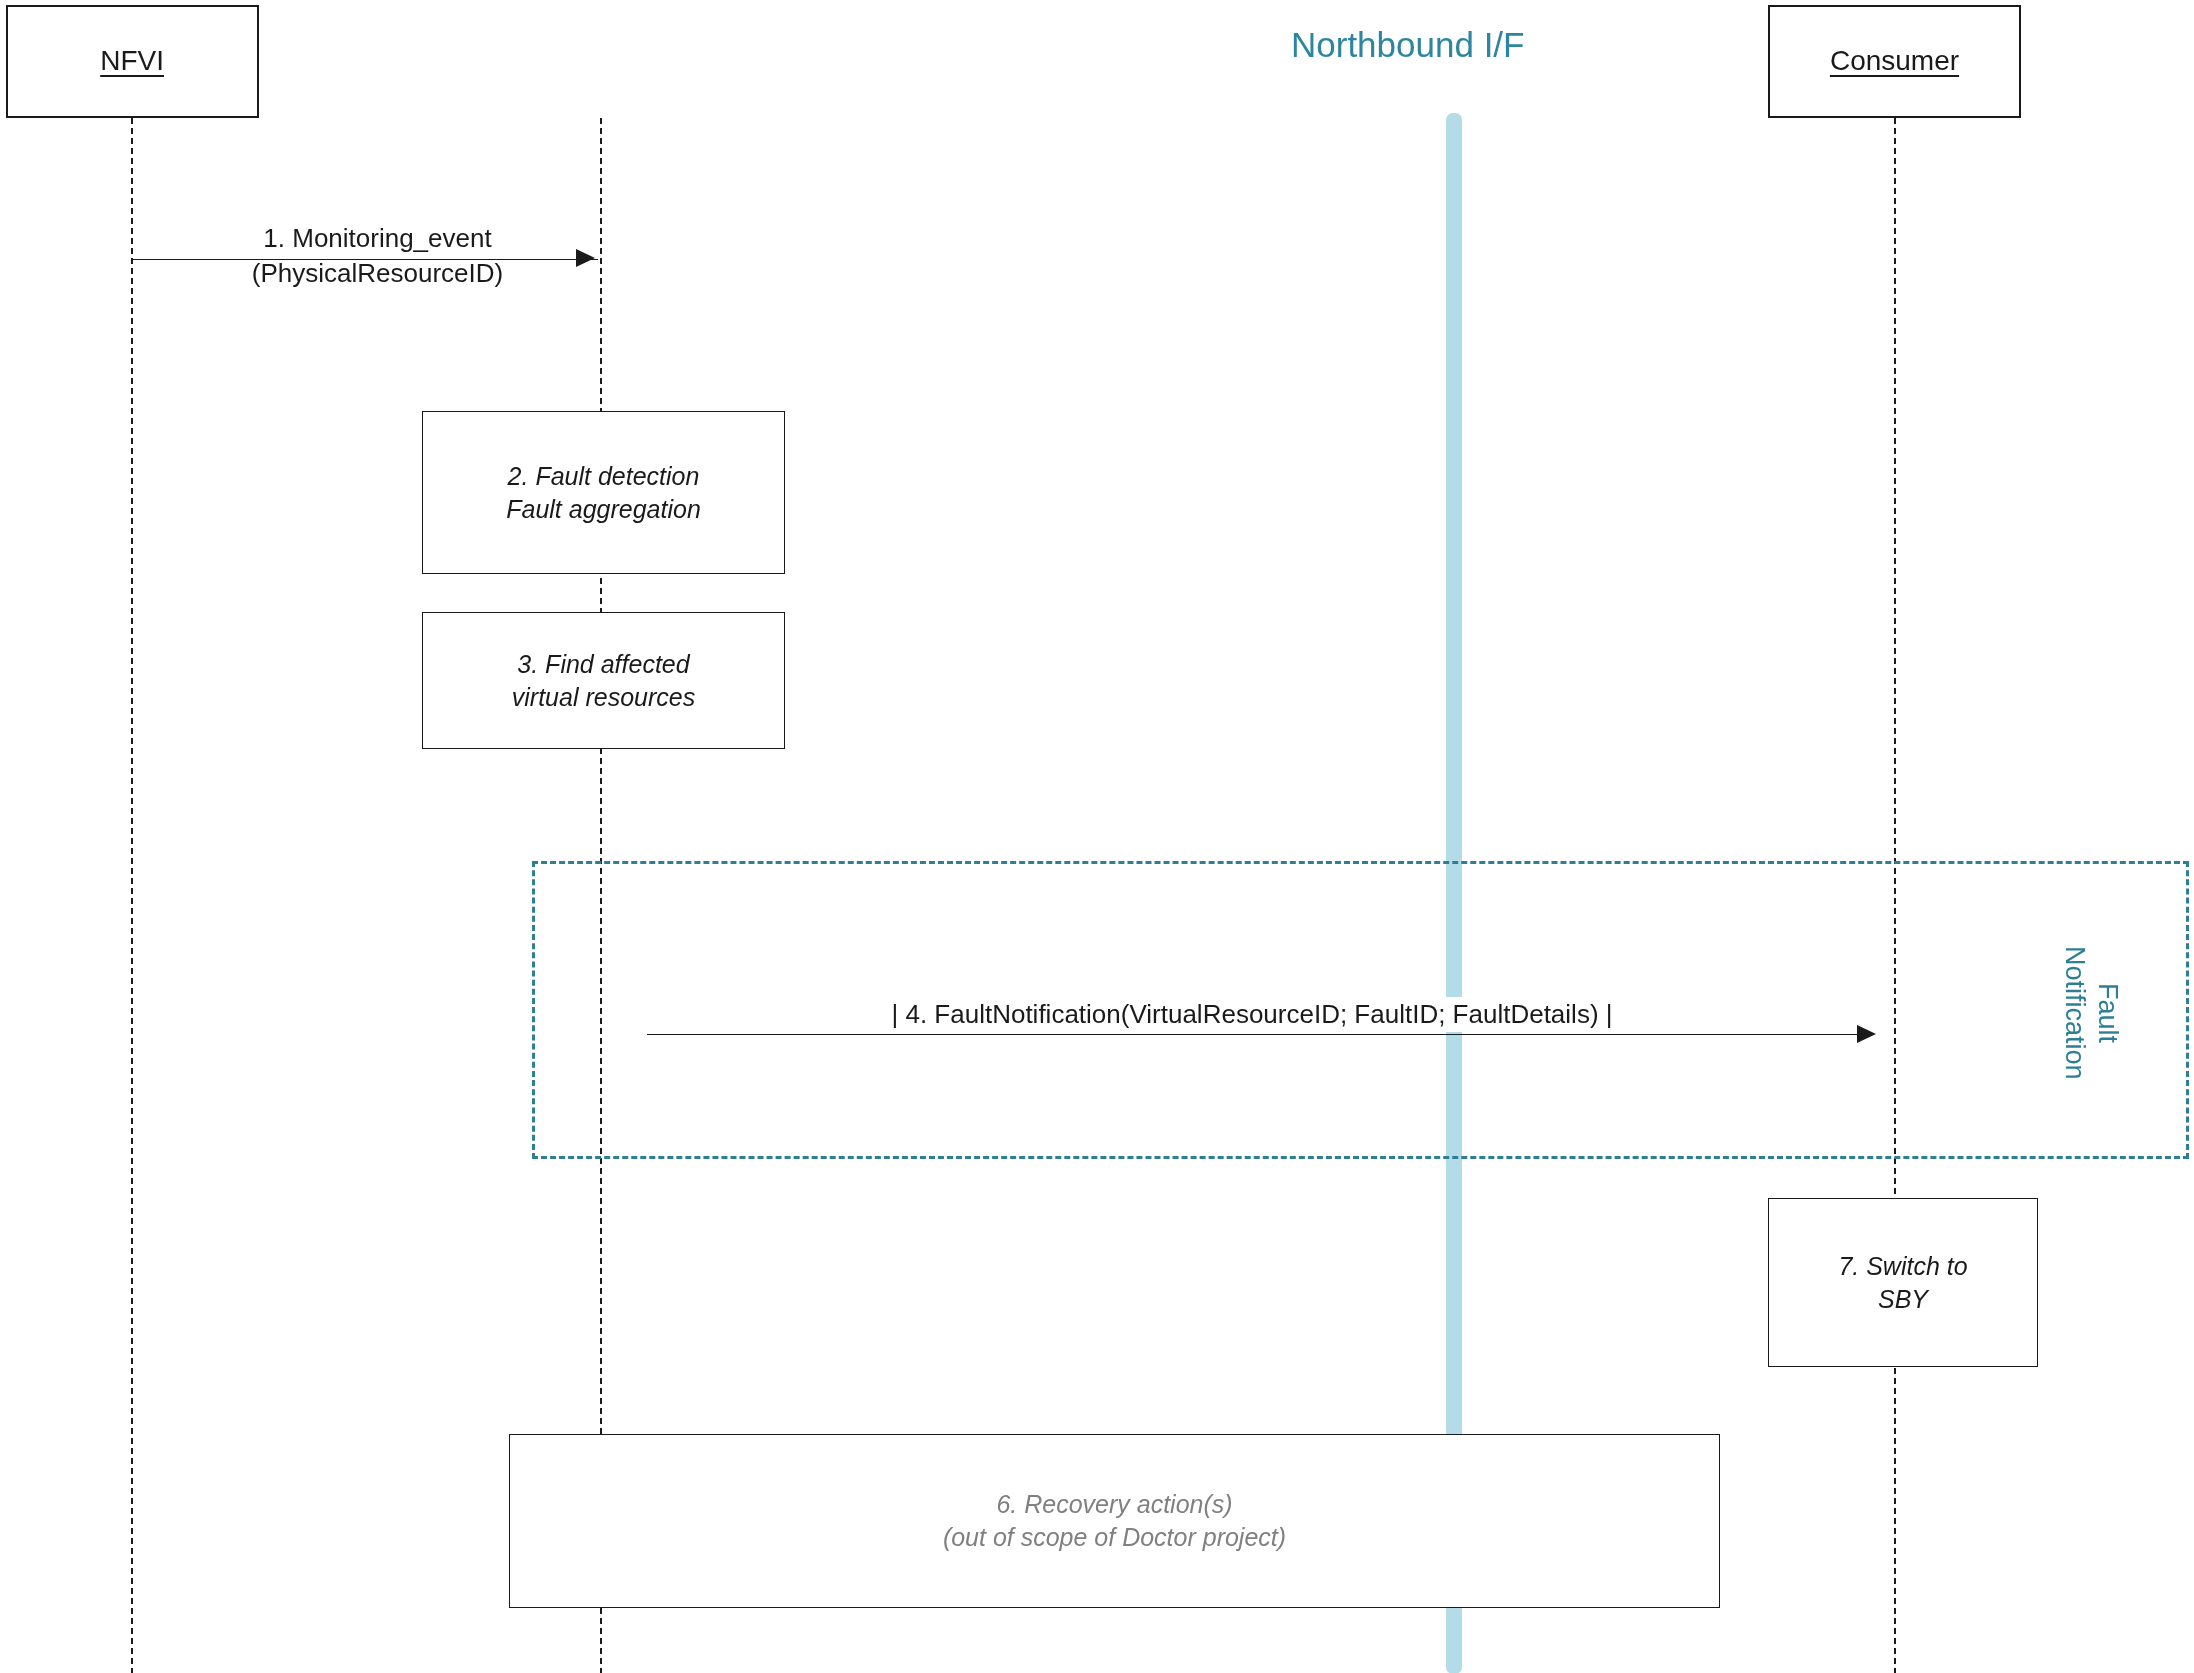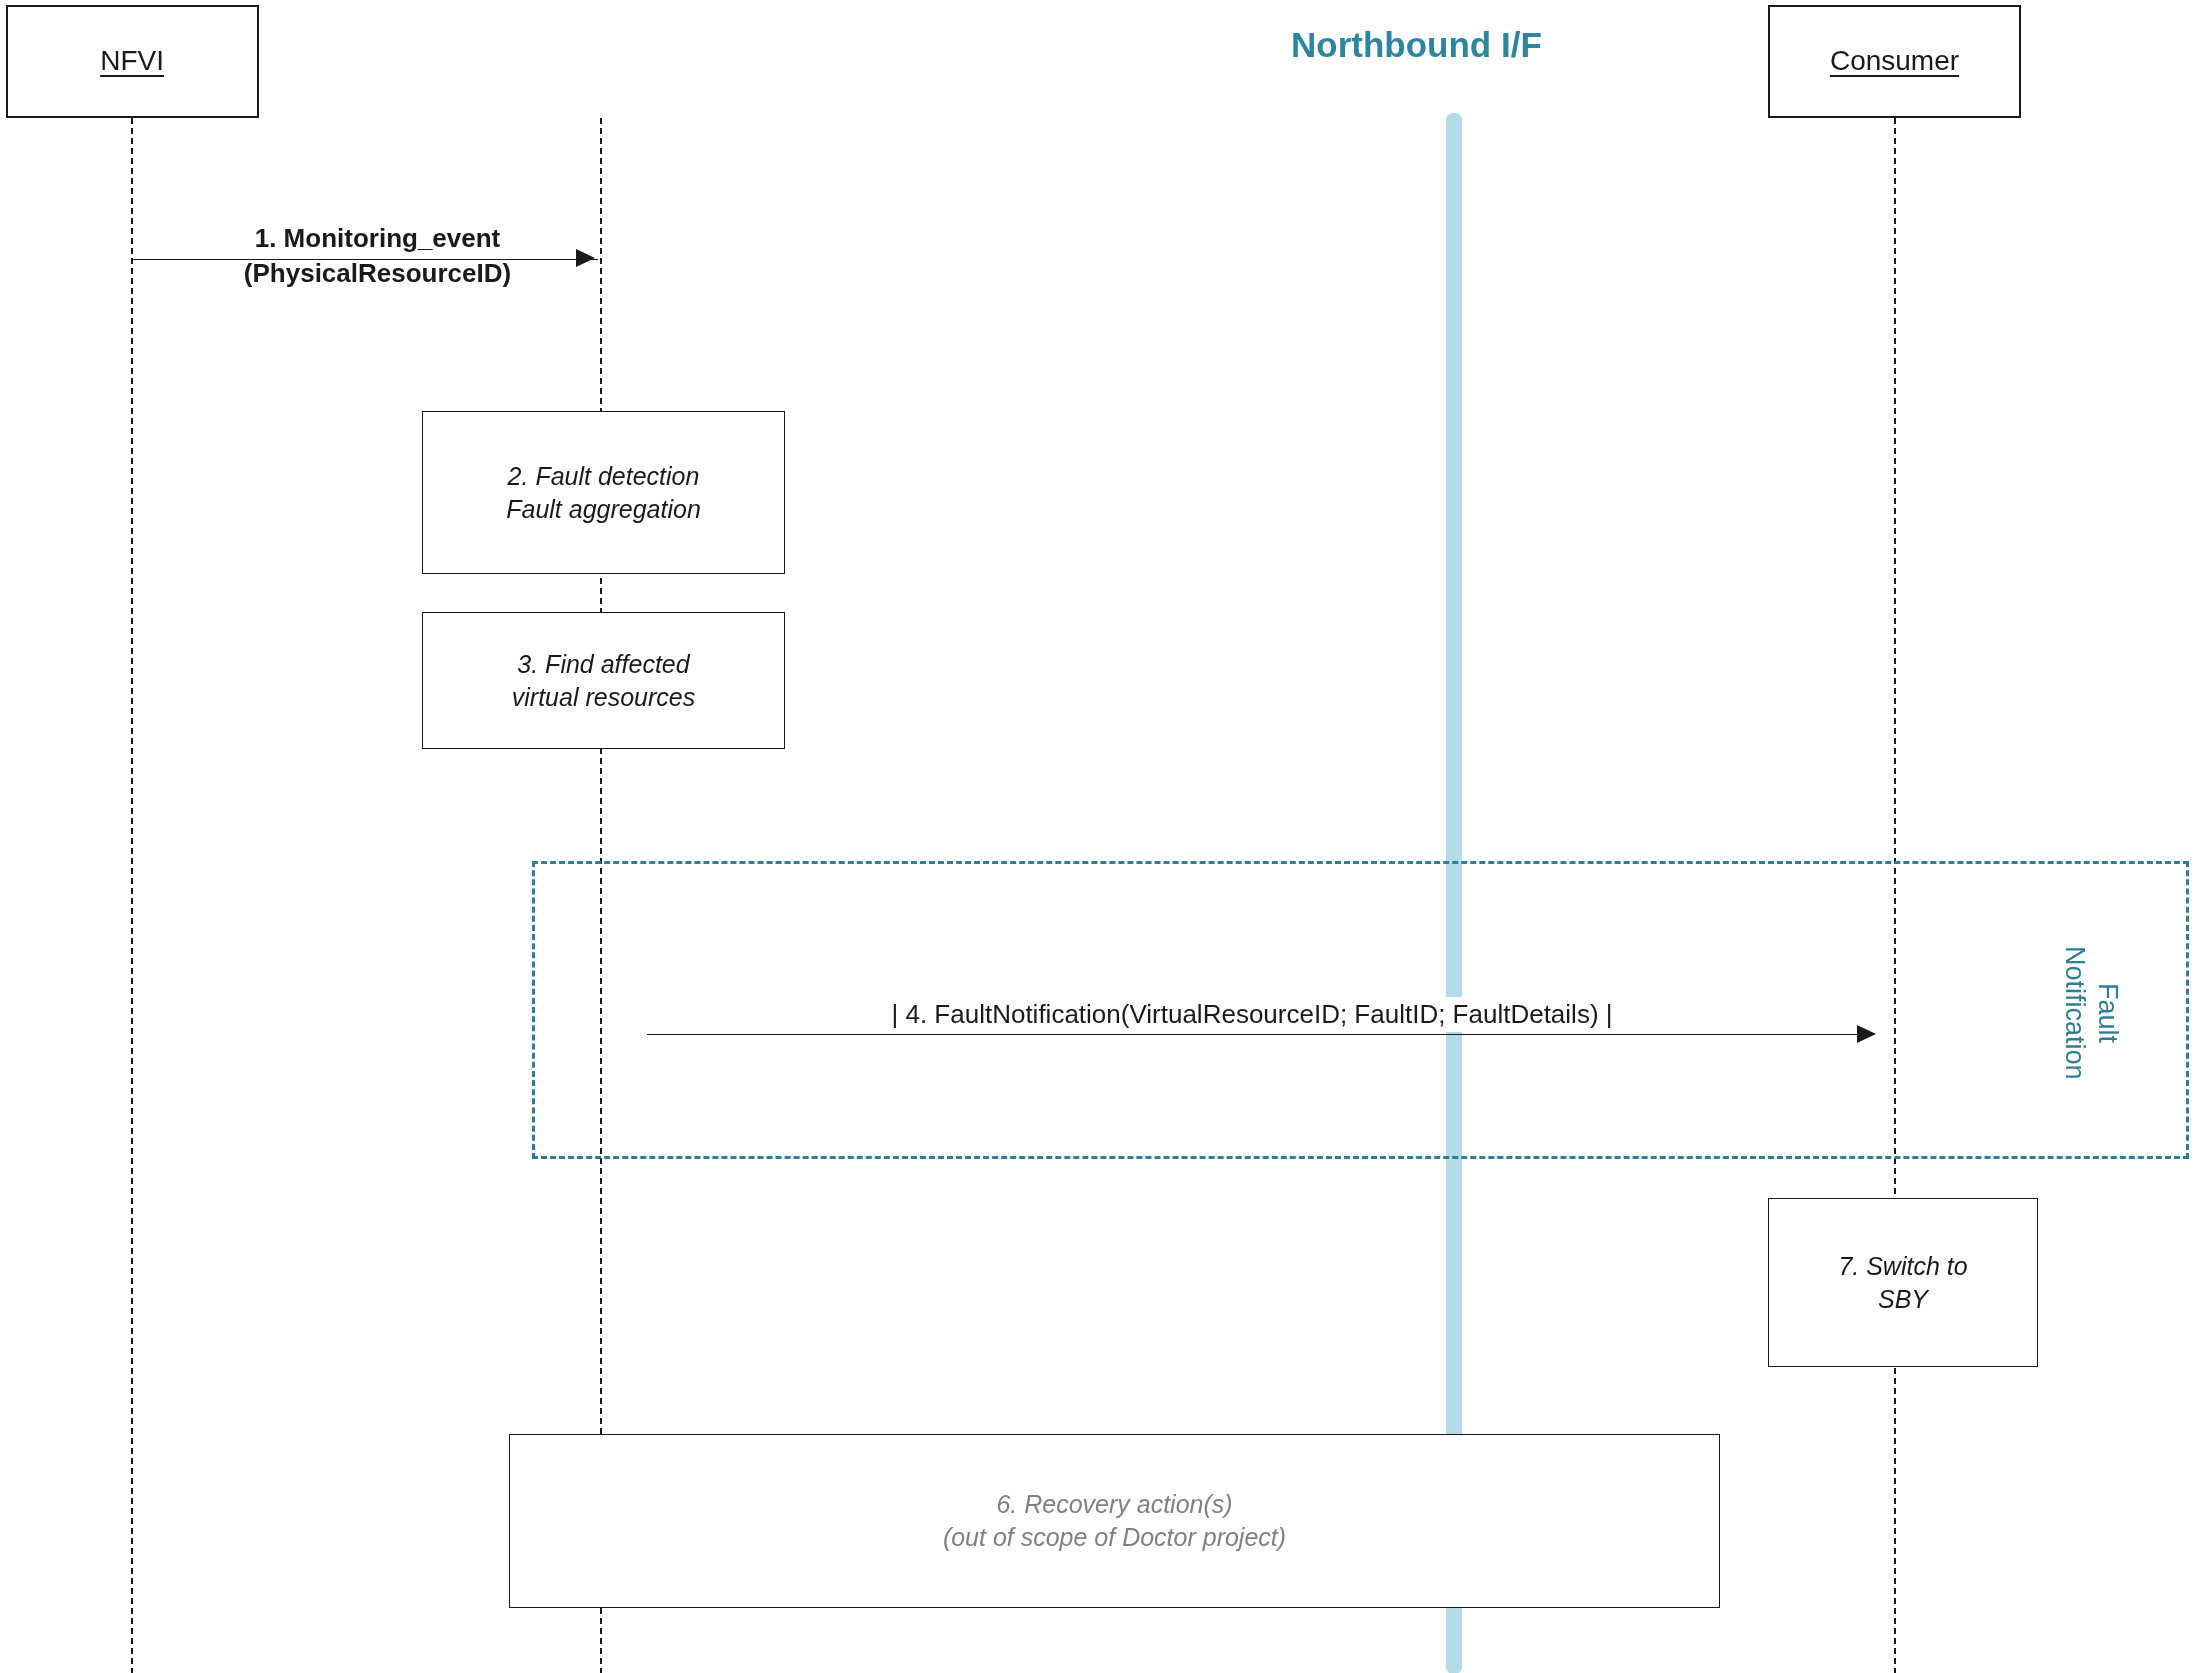--- a/index.html
+++ b/index.html
@@ -48,21 +48,20 @@
   .nb-bar {
     position: absolute;
     background: #b3dbe8;
     border-radius: 6.8px;
   }
   .nb-title {
     position: absolute;
     font-size: 35px;
     color: #2e85a0;
     white-space: nowrap;
-    font-weight: bold;
   }
 
   
   .proc-box {
     position: absolute;
     border: 1.7px solid #1a1a1a;
     background: #ffffff;
     box-sizing: border-box;
     display: flex;
     flex-direction: column;
@@ -138,21 +137,21 @@
   <div class="nb-title" style="left:1291px; top:25px;">Northbound I/F</div>
 
   <div class="nb-bar" style="left:1446px; top:113px; width:15.8px; height:1561px;"></div>
 
   <div class="lifeline" style="left:131px; top:118px; height:1556px;"></div>
   <div class="lifeline" style="left:600px; top:118px; height:1556px;"></div>
   <div class="lifeline" style="left:1894px; top:118px; height:1556px;"></div>
 
   <div class="msg-line" style="left:131px; top:259px; width:467px;"></div>
   <div class="arrow-head" style="left:576px; top:249px;"></div>
-  <div class="msg-label" style="left:203px; top:221px; width:349px;font-weight:bold;">
+  <div class="msg-label" style="left:203px; top:221px; width:349px;">
     <span>1. Monitoring_event</span><br>
     <span>(PhysicalResourceID)</span>
   </div>
 
   <div class="proc-box" style="left:422px; top:411px; width:363px; height:163px;">
     <span>2. Fault detection</span>
     <span>Fault aggregation</span>
   </div>
 
   <div class="proc-box" style="left:422px; top:612px; width:363px; height:137px;">

